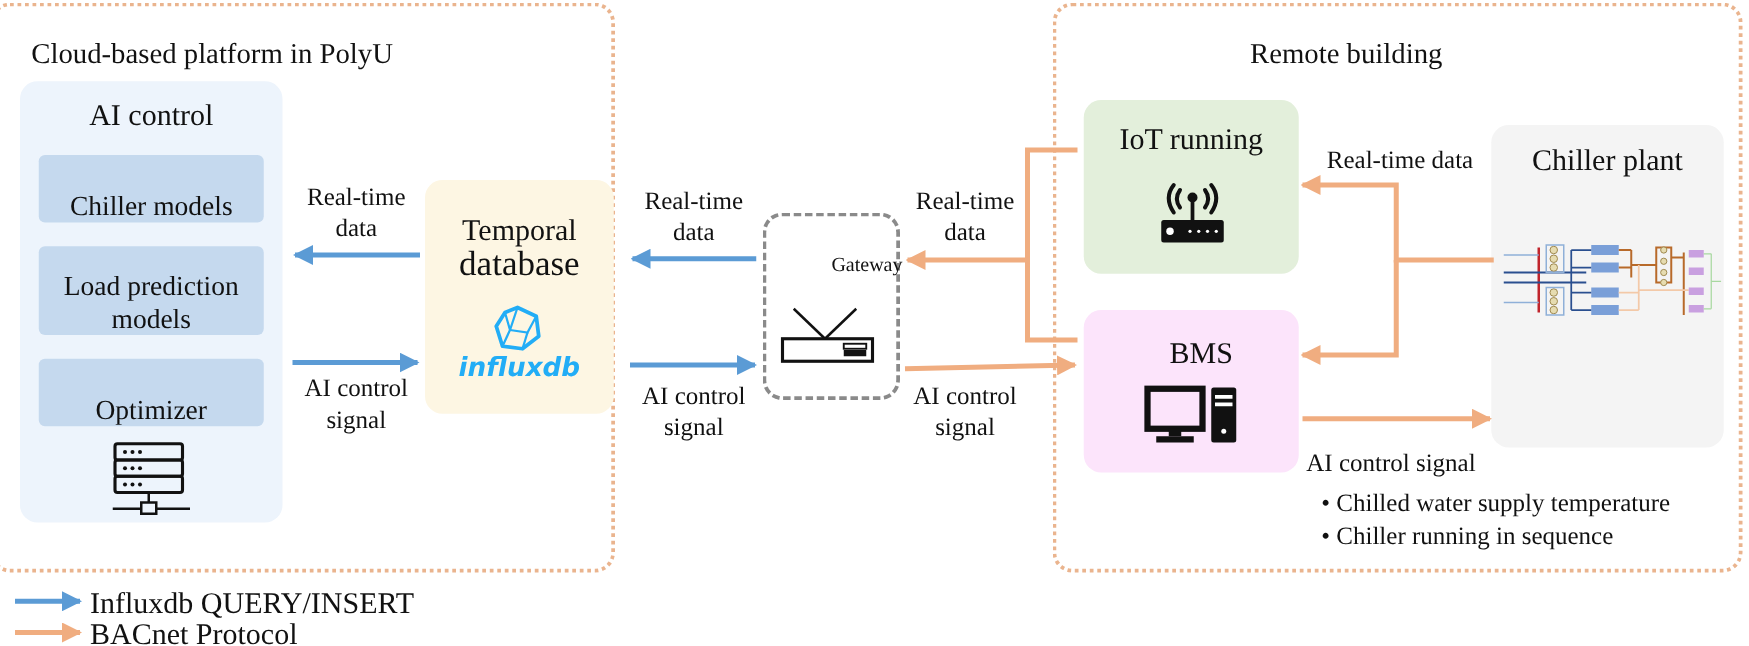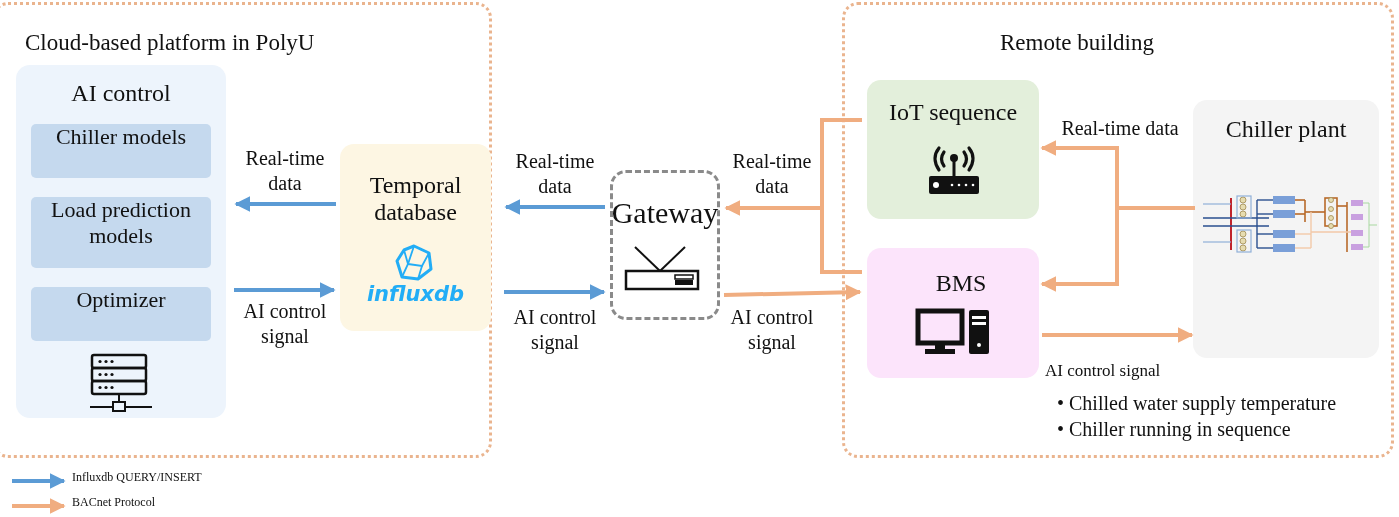--- a/index.html
+++ b/index.html
@@ -3,24 +3,24 @@
 <meta charset="utf-8">
 <style>
   html, body { margin:0; padding:0; background:#ffffff; }
   body { width:1399px; height:517px; position:relative; overflow:hidden;
          font-family:"Liberation Serif","DejaVu Serif",serif; color:#111; }
   .abs { position:absolute; }
   .region { position:absolute; border:3px dotted #eab48e; border-radius:16px; box-sizing:border-box; }
   .title { position:absolute; font-weight:normal; font-size:23px; white-space:nowrap;margin-top:16px; }
   .card { position:absolute; border-radius:14px; box-sizing:border-box; }
   .label { position:absolute; text-align:center; font-size:21px; line-height:26px; white-space:nowrap; }
-  .center { display:flex; align-items:flex-start; justify-content:center; text-align:center;font-family:Liberation Serif, serif; }
+  .center { display:flex; align-items:flex-end; justify-content:center; text-align:center;font-family:Liberation Serif, serif; }
   .subbox { position:absolute; background:#c5d9ee; border-radius:5px; font-size:22px; line-height:26px; }
   svg.overlay { position:absolute; left:0; top:0; }
-  .legend-text { position:absolute; font-size:12px; white-space:nowrap; }
+  .legend-text { position:absolute; font-size:24px; white-space:nowrap; }
   .bullets { position:absolute; font-size:20px; line-height:26px; margin:0; padding:0; list-style:none; }
   .bullets li::before { content:"• "; }
 </style>
 </head>
 <body>
 
 <div class="region" style="left:-8px; top:2px; width:500px; height:456px;"></div>
 <div class="region" style="left:842px; top:2px; width:552px; height:456px;"></div>
 
 <div class="title" style="left:25px; top:14px;">Cloud-based platform in PolyU</div>
@@ -53,58 +53,58 @@
         <circle cx="22" cy="34.5" r="1.6"></circle>
       </g>
     <line x1="29" y1="41" x2="29" y2="49" stroke="#111" stroke-width="2"></line>
     <line x1="0" y1="54" x2="62" y2="54" stroke="#111" stroke-width="2"></line>
     <rect x="23" y="49" width="12" height="9" fill="#edf4fc" stroke="#111" stroke-width="2"></rect>
   </svg>
 </div>
 
 <div class="card" style="left:340px; top:144px; width:151px; height:187px; background:#fdf6e3;">
   <div class="label" style="left:0; width:151px; top:28px; font-size:24px;">Temporal</div>
-  <div class="label" style="left:0; width:151px; top:55px; font-size:24px;">database</div>
+  <div class="label" style="left:0; width:151px; top:55px; font-size:28px;">database</div>
   <svg class="abs" style="left:54px; top:100px;" width="40" height="38" viewBox="0 0 40 38">
     <polygon points="20,2 35,9 37,25 24,35 8,33 3,17 10,6" fill="none" stroke="#22adf6" stroke-width="3" stroke-linejoin="round"></polygon>
     <polyline points="10,6 14,20 8,33" fill="none" stroke="#22adf6" stroke-width="1.8"></polyline>
     <polyline points="14,20 28,22 35,9" fill="none" stroke="#22adf6" stroke-width="1.8"></polyline>
     <line x1="28" y1="22" x2="24" y2="35" stroke="#22adf6" stroke-width="1.8"></line>
     <line x1="20" y1="2" x2="14" y2="20" stroke="#22adf6" stroke-width="1.8"></line>
   </svg>
   <div class="label" style="left:0; width:151px; top:137px; font-family:'DejaVu Sans',sans-serif; font-style:italic; font-weight:bold; color:#22adf6; font-size:21px;">influxdb</div>
 </div>
 
 <div class="label" style="left:235px; width:100px; top:145px; font-size:20px;">Real-time</div>
 <div class="label" style="left:235px; width:100px; top:170px; font-size:20px;">data</div>
 <div class="label" style="left:235px; width:100px; top:298px; font-size:20px;">AI control</div>
 <div class="label" style="left:235px; width:100px; top:323px; font-size:20px;">signal</div>
 
 <div class="card" style="left:610px; top:170px; width:110px; height:150px; border:3px dashed #8a8a8a; border-radius:16px;">
-  <div class="label" style="left:-5px; width:114px; top:27px; font-size:30px;">Gateway</div>
+  <div class="label" style="left:-5px; width:114px; top:27px; font-size:16px;text-align:right;">Gateway</div>
   <svg class="abs" style="left:10px; top:70px;" width="80" height="50" viewBox="0 0 80 50">
     <line x1="12" y1="4" x2="37" y2="28" stroke="#111" stroke-width="2"></line>
     <line x1="37" y1="28" x2="62" y2="4" stroke="#111" stroke-width="2"></line>
     <rect x="3" y="28" width="72" height="18" fill="none" stroke="#111" stroke-width="2.5"></rect>
     <rect x="52" y="32" width="18" height="4" fill="none" stroke="#111" stroke-width="1.5"></rect>
     <rect x="52" y="37" width="18" height="5" fill="#111"></rect>
   </svg>
 </div>
 
 <div class="label" style="left:505px; width:100px; top:148px; font-size:20px;">Real-time</div>
 <div class="label" style="left:505px; width:100px; top:173px; font-size:20px;">data</div>
 <div class="label" style="left:505px; width:100px; top:304px; font-size:20px;">AI control</div>
 <div class="label" style="left:505px; width:100px; top:329px; font-size:20px;">signal</div>
 <div class="label" style="left:722px; width:100px; top:148px; font-size:20px;">Real-time</div>
 <div class="label" style="left:722px; width:100px; top:173px; font-size:20px;">data</div>
 <div class="label" style="left:722px; width:100px; top:304px; font-size:20px;">AI control</div>
 <div class="label" style="left:722px; width:100px; top:329px; font-size:20px;">signal</div>
 
 <div class="card" style="left:867px; top:80px; width:172px; height:139px; background:#e3efdb;">
-  <div class="label" style="left:0; width:172px; top:19px; font-size:24px;">IoT sequence</div>
+  <div class="label" style="left:0; width:172px; top:19px; font-size:24px;">IoT running</div>
   <svg class="abs" style="left:60px; top:62px;" width="54" height="56" viewBox="0 0 54 56">
     <g fill="none" stroke="#111" stroke-width="3.2" stroke-linecap="round">
       <path d="M12 6 Q4 16 12 28"></path>
         <path d="M42 6 Q50 16 42 28"></path>
       <path d="M17 10 Q12 17 17 24"></path>
         <path d="M37 10 Q42 17 37 24"></path>
     </g>
     <circle cx="27" cy="16" r="4" fill="#111"></circle>
     <rect x="25.5" y="16" width="3" height="18" fill="#111"></rect>
     <rect x="2" y="34" width="50" height="18" rx="2" fill="#111"></rect>
@@ -198,21 +198,21 @@
     <g stroke="#a8d8a0" stroke-width="1" fill="none">
       <line x1="162" y1="11" x2="168" y2="11"></line>
         <line x1="162" y1="55" x2="168" y2="55"></line>
       <line x1="168" y1="11" x2="168" y2="55"></line>
         <line x1="168" y1="33" x2="176" y2="33"></line>
     </g>
   </svg>
 </div>
 
 <div class="label" style="left:1050px; width:140px; top:115px; font-size:20px;">Real-time data</div>
-<div class="label" style="left:1045px; top:358px; font-size:17px; text-align:left;">AI control signal</div>
+<div class="label" style="left:1045px; top:358px; font-size:20px; text-align:left;">AI control signal</div>
 <ul class="bullets" style="left:1057px; top:390px;">
   <li>Chilled water supply temperature</li>
   <li>Chiller running in sequence</li>
 </ul>
 
 <svg class="overlay" width="1399" height="517">
   <defs>
     <marker id="mb" viewBox="0 0 10 10" refX="9" refY="5" markerWidth="4" markerHeight="4" orient="auto">
       <path d="M0,0 L10,5 L0,10 z" fill="#5b9bd5"></path>
     </marker>

